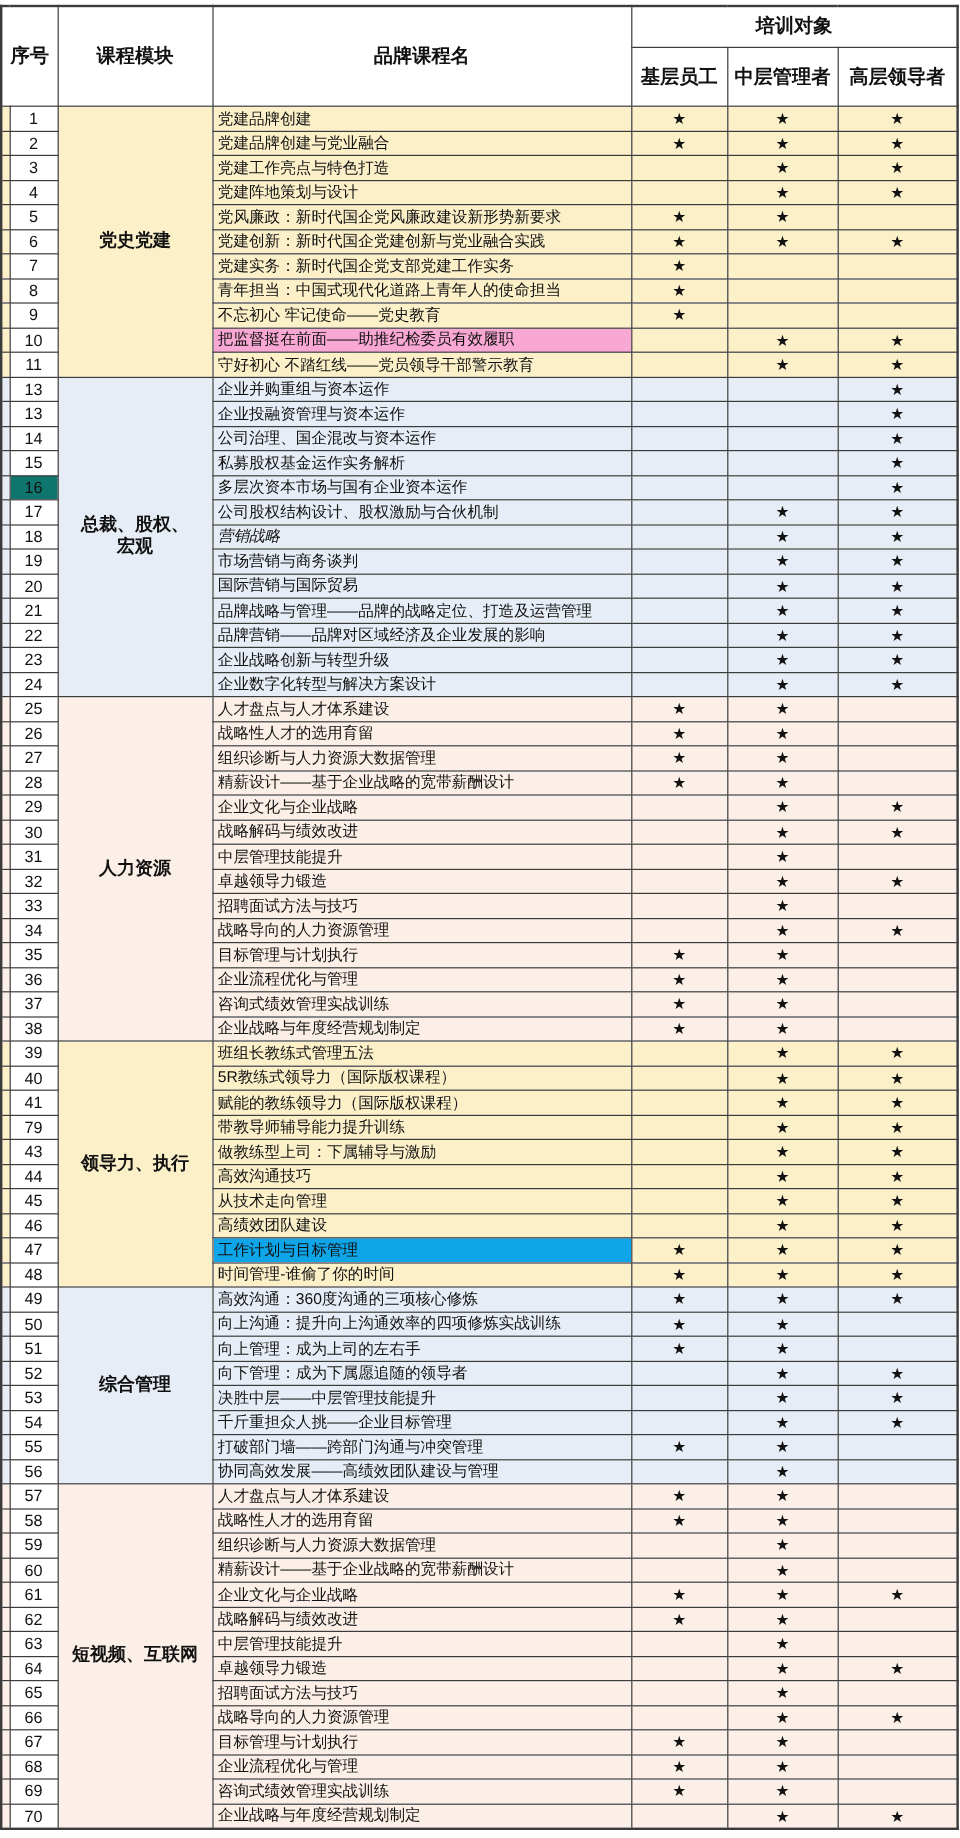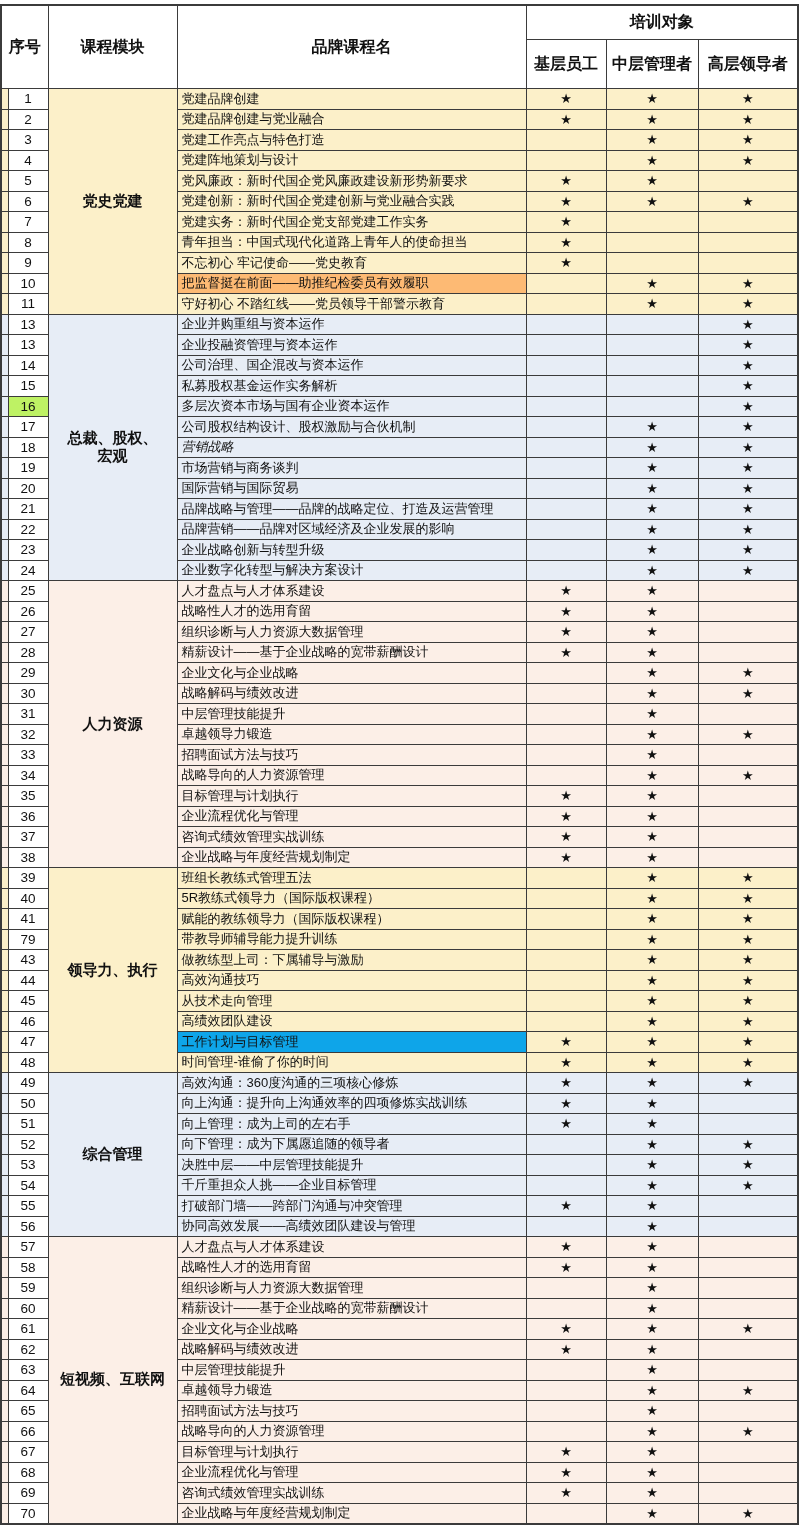--- a/index.html
+++ b/index.html
@@ -129,21 +129,21 @@
     <td class="strip-cell" style="background: rgb(252, 240, 201);"></td>
     <td class="serial-cell" style="background: rgb(255, 255, 255);">9</td>
     <td class="course-cell" style="background: rgb(252, 240, 201);">不忘初心 牢记使命——党史教育</td>
     <td class="star-cell" style="background: rgb(252, 240, 201);">★</td>
     <td class="star-cell" style="background: rgb(252, 240, 201);"></td>
     <td class="star-cell" style="background: rgb(252, 240, 201);"></td>
   </tr>
       <tr>
     <td class="strip-cell" style="background: rgb(252, 240, 201);"></td>
     <td class="serial-cell" style="background: rgb(255, 255, 255);">10</td>
-    <td class="course-cell" style="background: #fdba74;">把监督挺在前面——助推纪检委员有效履职</td>
+    <td class="course-cell" style="background: #f9a8d4;">把监督挺在前面——助推纪检委员有效履职</td>
     <td class="star-cell" style="background: rgb(252, 240, 201);"></td>
     <td class="star-cell" style="background: rgb(252, 240, 201);">★</td>
     <td class="star-cell" style="background: rgb(252, 240, 201);">★</td>
   </tr>
       <tr>
     <td class="strip-cell" style="background: rgb(252, 240, 201);"></td>
     <td class="serial-cell" style="background: rgb(255, 255, 255);">11</td>
     <td class="course-cell" style="background: rgb(252, 240, 201);">守好初心 不踏红线——党员领导干部警示教育</td>
     <td class="star-cell" style="background: rgb(252, 240, 201);"></td>
     <td class="star-cell" style="background: rgb(252, 240, 201);">★</td>
@@ -178,21 +178,21 @@
       <tr>
     <td class="strip-cell" style="background: rgb(231, 237, 246);"></td>
     <td class="serial-cell" style="background: rgb(255, 255, 255);">15</td>
     <td class="course-cell" style="background: rgb(231, 237, 246);">私募股权基金运作实务解析</td>
     <td class="star-cell" style="background: rgb(231, 237, 246);"></td>
     <td class="star-cell" style="background: rgb(231, 237, 246);"></td>
     <td class="star-cell" style="background: rgb(231, 237, 246);">★</td>
   </tr>
       <tr>
     <td class="strip-cell" style="background: rgb(231, 237, 246);"></td>
-    <td class="serial-cell" style="background: #bef264; margin-top: 28px;">16</td>
+    <td class="serial-cell" style="background: #0f766e; margin-top: 28px;">16</td>
     <td class="course-cell" style="background: rgb(231, 237, 246);">多层次资本市场与国有企业资本运作</td>
     <td class="star-cell" style="background: rgb(231, 237, 246);"></td>
     <td class="star-cell" style="background: rgb(231, 237, 246);"></td>
     <td class="star-cell" style="background: rgb(231, 237, 246);">★</td>
   </tr>
       <tr>
     <td class="strip-cell" style="background: rgb(231, 237, 246);"></td>
     <td class="serial-cell" style="background: rgb(255, 255, 255);">17</td>
     <td class="course-cell" style="background: rgb(231, 237, 246);">公司股权结构设计、股权激励与合伙机制</td>
     <td class="star-cell" style="background: rgb(231, 237, 246);"></td>

